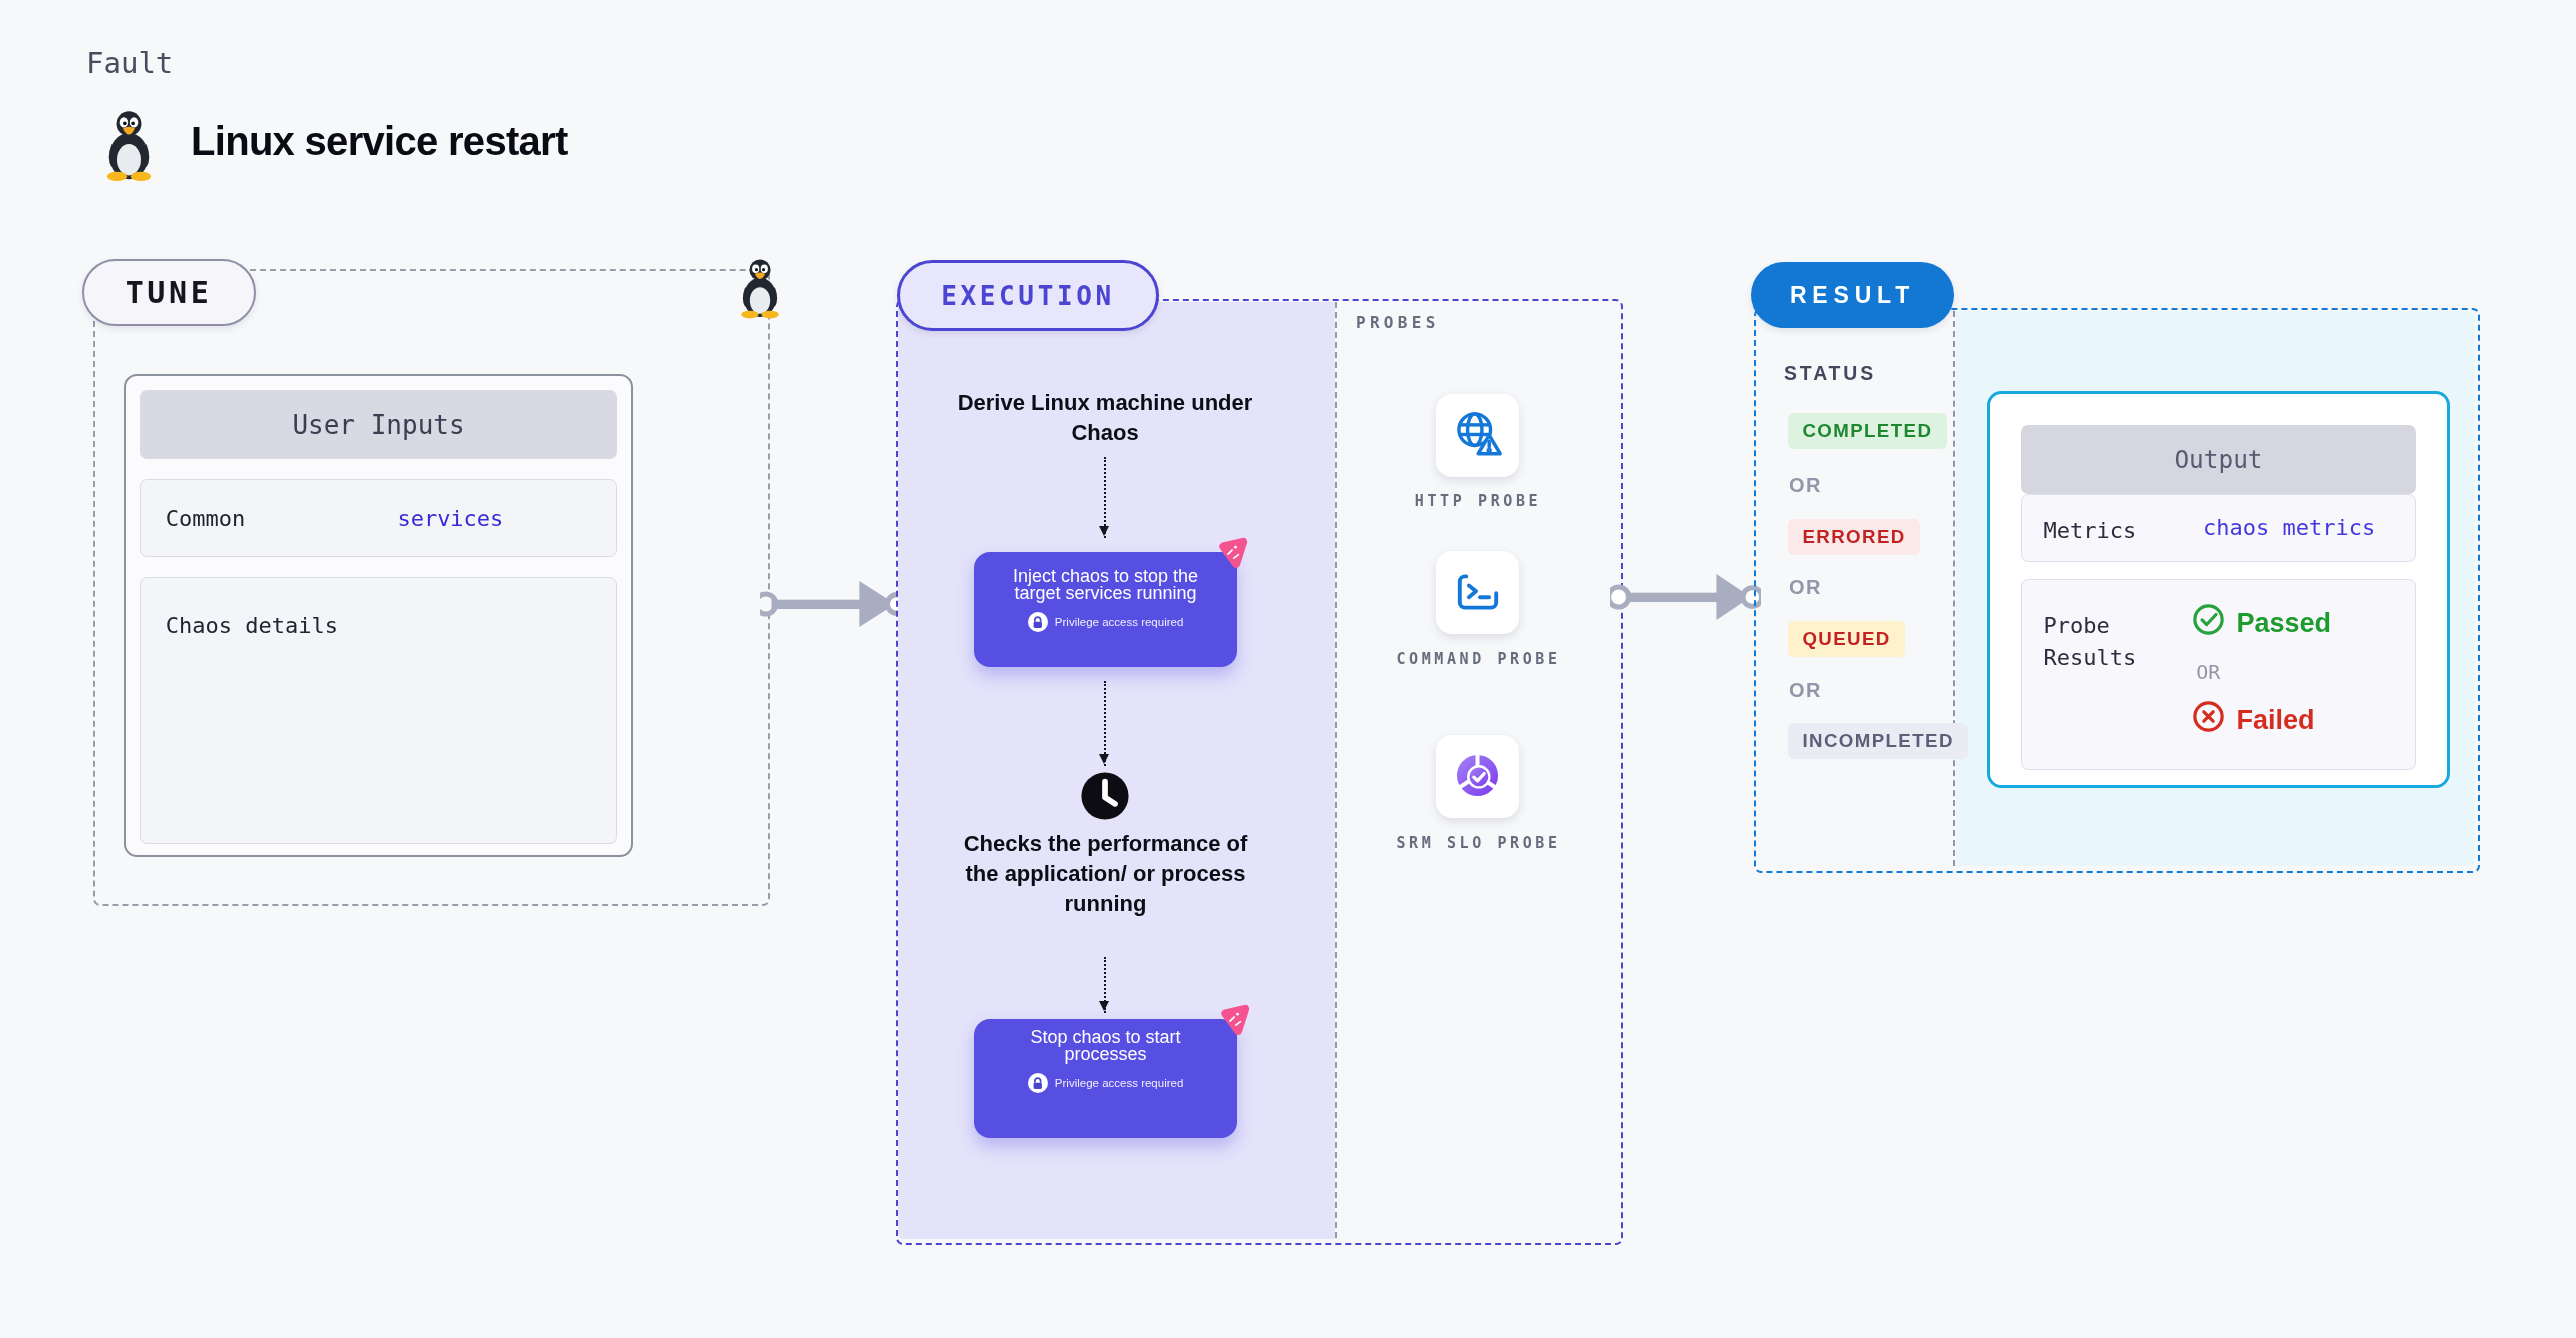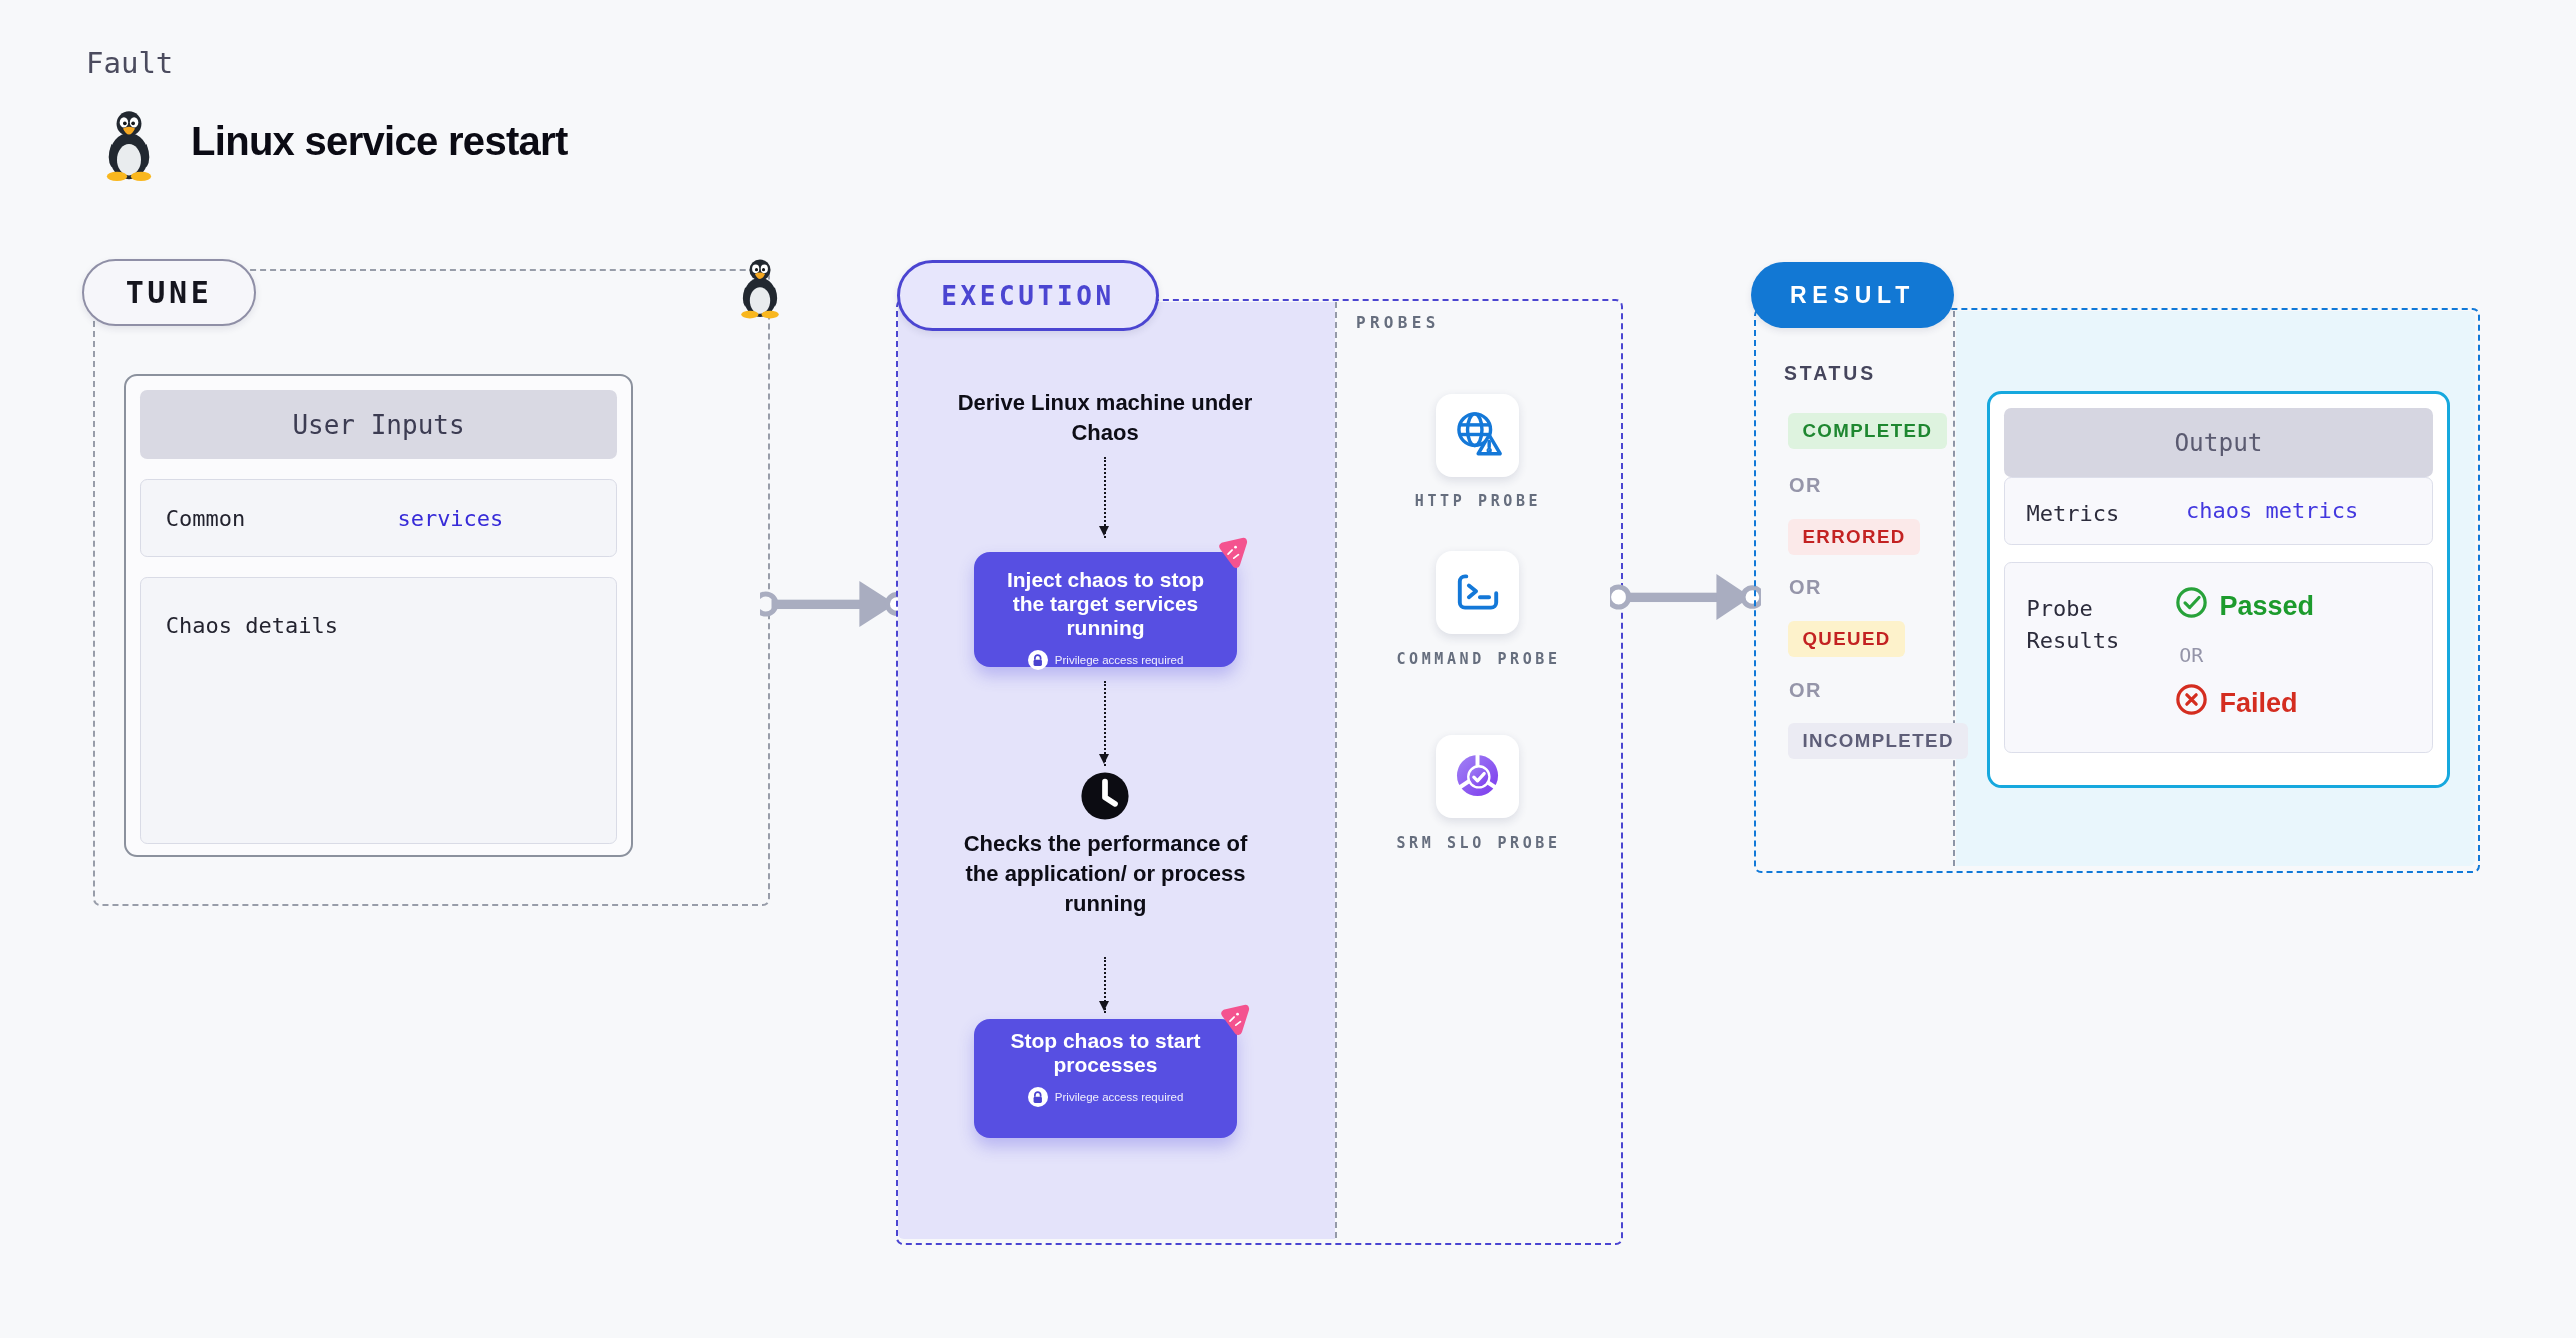--- a/index.html
+++ b/index.html
@@ -28,36 +28,36 @@
              color:#3c3c52;font-size:26px;font-family:"DejaVu Sans Mono",monospace;}
   .ui-row{position:relative;background:#f4f5f9;border:1.4px solid #d9dbe6;border-radius:7.2px;box-sizing:border-box;}
   .ui-label{position:absolute;left:24.4px;color:#23232f;font-size:22px;font-family:"DejaVu Sans Mono",monospace;}
   .ui-values{position:absolute;left:256px;color:#372bd8;font-size:22px;line-height:47px;
              font-family:"DejaVu Sans Mono",monospace;}
 
   
   .step-text{position:absolute;text-align:center;font-weight:bold;color:#0d0d16;font-size:22px;line-height:30px;}
   .chaos-card{position:absolute;background:#574fe2;border-radius:16px;color:#fff;text-align:center;
               box-shadow:0 8.6px 16px rgba(87,79,226,.30);box-sizing:border-box;}
-  .chaos-card .t{font-weight:bold;font-size:21px;line-height:24px;margin:16px auto 0;width:216px;}
+  .chaos-card .t{font-weight:normal;font-size:18px;line-height:17px;margin:16px auto 0;width:216px;}
   .chaos-card .priv{display:flex;align-items:center;justify-content:center;gap:7.2px;margin-top:10px;}
   .chaos-card .priv .txt{font-size:11.5px;color:#f0effd;}
   .lock-circ{width:20px;height:20px;border-radius:50%;background:#fff;display:flex;align-items:center;justify-content:center;}
   .vdots{position:absolute;width:0;border-left:2.9px dotted #14141c;}
   .vdots::after{content:'';position:absolute;left:-7.2px;bottom:-2.9px;width:0;height:0;
                 border:5.8px solid transparent;border-top:10px solid #14141c;}
   .probe-card{position:absolute;width:83px;height:83px;background:#fff;border-radius:16px;
               box-shadow:0 3.6px 10px rgba(30,40,80,.12);display:flex;align-items:center;justify-content:center;}
   .probe-label{position:absolute;text-align:center;color:#666e7e;font-size:15px;letter-spacing:3.6px;line-height:23px;
                font-family:"DejaVu Sans Mono",monospace;font-weight:bold;}
 
   
   .status-badge{display:inline-block;padding:7.2px 14.4px;border-radius:5.8px;font-weight:bold;font-size:18.7px;letter-spacing:1.4px;}
   .or-lbl{font-weight:bold;font-size:20px;color:#9595a9;letter-spacing:1.4px;}
-  .out-card{position:absolute;background:#fff;border:3.6px solid #16a8de;border-radius:14.4px;padding:14px;box-sizing:border-box;}
+  .out-card{position:absolute;background:#fff;border:3.6px solid #16a8de;border-radius:14.4px;padding:31px;box-sizing:border-box;}
   .out-header{height:69px;background:#d6d6e1;border-radius:7.2px;display:flex;align-items:center;justify-content:center;
               color:#5a5a70;font-size:24.4px;font-family:"DejaVu Sans Mono",monospace;}
   .out-row{position:relative;background:#f8f8fc;border:1.4px solid #dcdeea;border-radius:7.2px;box-sizing:border-box;}
   .out-label{position:absolute;left:21.6px;color:#2c2c3c;font-size:22px;line-height:32px;font-family:"DejaVu Sans Mono",monospace;}
   .res-line{display:flex;align-items:center;gap:11.5px;font-weight:bold;font-size:27px;}
 </style>
 </head>
 <body>
 
 <div id="canvas">

